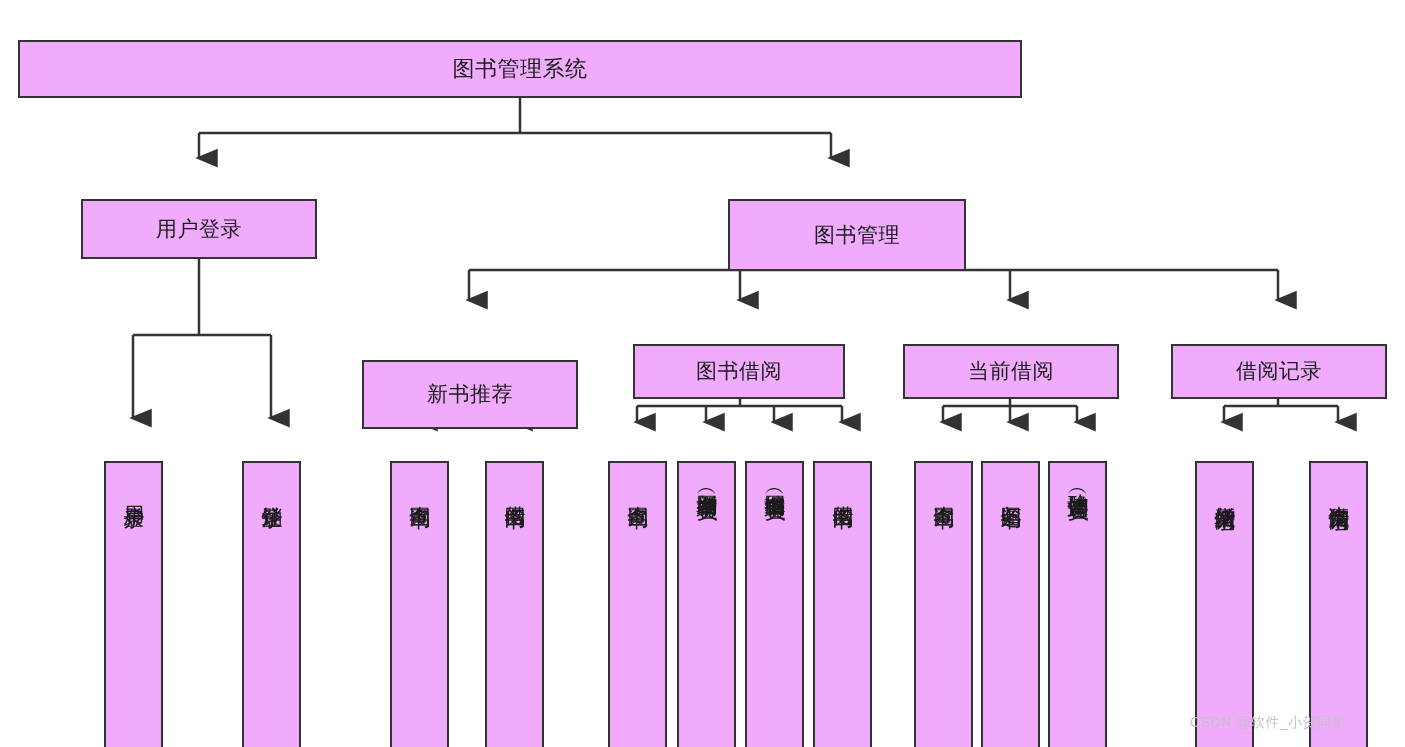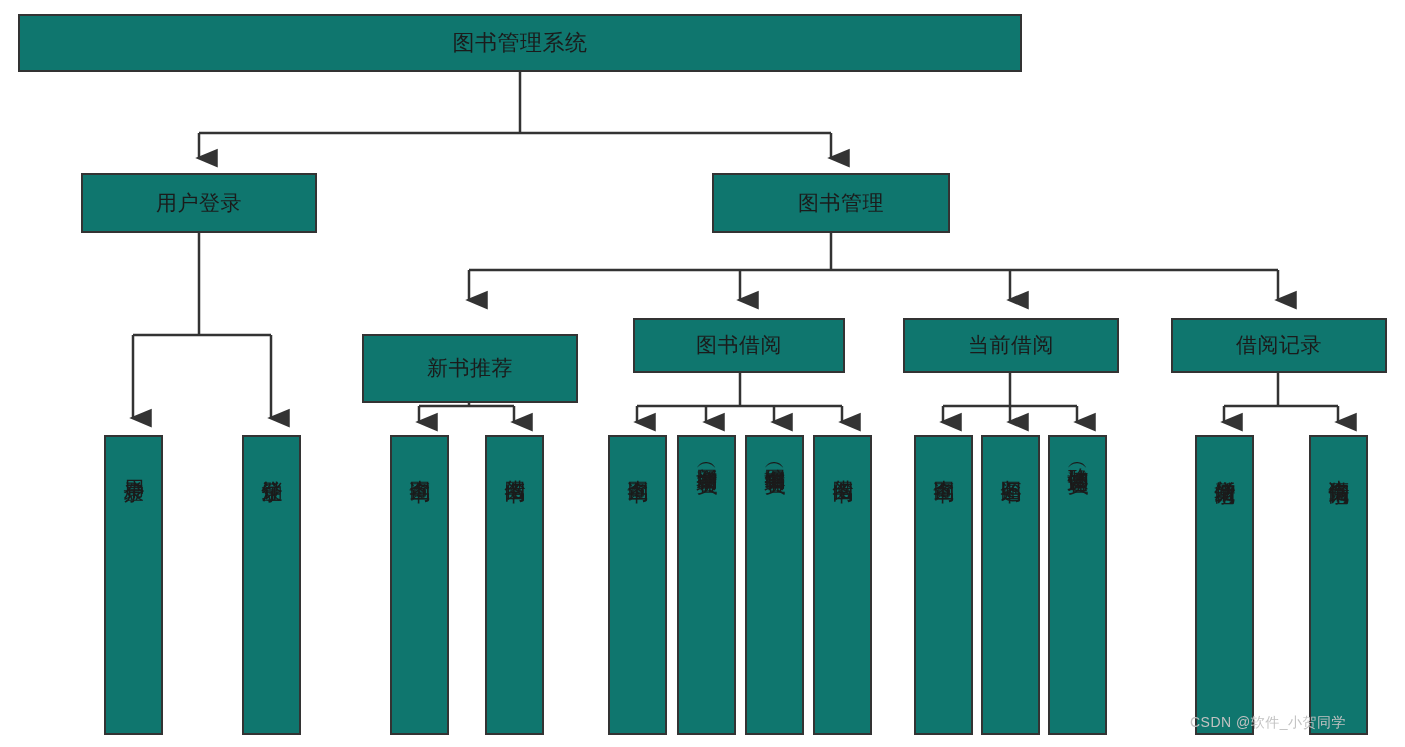--- a/index.html
+++ b/index.html
@@ -23,25 +23,26 @@
     left: 0;
     top: 0;
     width: 1405px;
     height: 747px;
     pointer-events: none;
   }
   .node {
     position: absolute;
     box-sizing: border-box;
     border: 2.5px solid #333333;
-    background: #0f766e;
+    background: #f0abfc;
     display: flex;
     align-items: center;
     justify-content: center;
     color: #1b1b1b;
+    margin-top: 26px;
   }
   .node .label {
     display: block;
     text-align: center;
     line-height: 1.05;
     letter-spacing: 0.5px;
   }
   
   .node.horiz .label {
     font-size: 21px;
@@ -129,21 +130,21 @@
     </g>
   </svg>
 
   <div class="node horiz root" style="left:18px; top:14px; width:1004px; height:58px;">
     <span class="label">图书管理系统</span>
   </div>
 
   <div class="node horiz" style="left:81px; top:173px; width:236px; height:60px;">
     <span class="label">用户登录</span>
   </div>
-  <div class="node horiz" style="left:712px; top:173px; width:238px; height:60px;padding-left:20px;">
+  <div class="node horiz" style="left:728px; top:173px; width:238px; height:72px;padding-left:20px;">
     <span class="label">图书管理</span>
   </div>
 
   <div class="node horiz" style="left:362px; top:334px; width:216px; height:69px;">
     <span class="label">新书推荐</span>
   </div>
   <div class="node horiz" style="left:633px; top:318px; width:212px; height:55px;">
     <span class="label">图书借阅</span>
   </div>
   <div class="node horiz" style="left:1171px; top:318px; width:216px; height:55px;">

